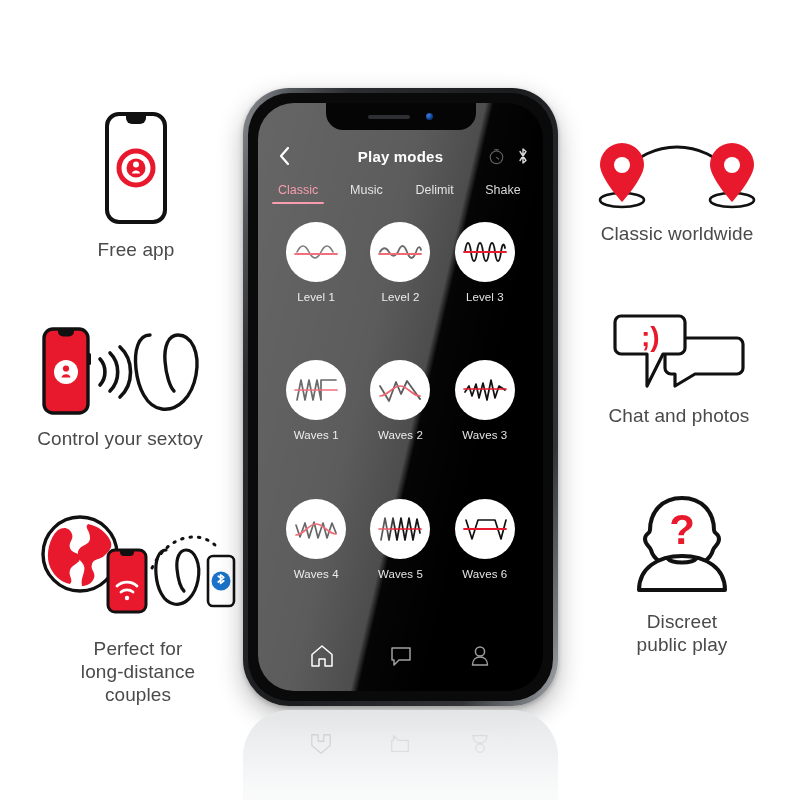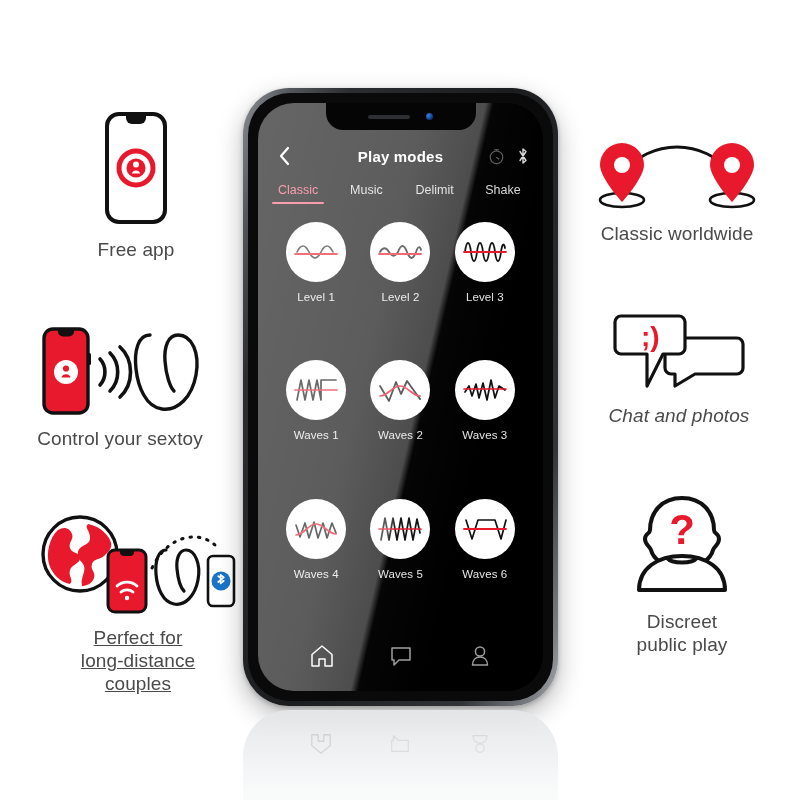--- a/index.html
+++ b/index.html
@@ -44,28 +44,28 @@
   }
 
   
   #f-free-app      { left: 36px;  top: 112px; width: 200px; }
   #f-free-app .cap { margin-top: 14px; }
 
   #f-control       { left: 0;  top: 325px; width: 240px; }
   #f-control .cap  { margin-top: 10px; }
 
   #f-longdist      { left: 14px;  top: 512px; width: 248px; }
-  #f-longdist .cap { margin-top: 9px; text-decoration: underline; }
+  #f-longdist .cap { margin-top: 20px; }
 
   
   #f-connect       { left: 572px; top: 140px; width: 210px; }
   #f-connect .cap  { margin-top: 10px; }
 
   #f-chat          { left: 584px; top: 312px; width: 190px; }
-  #f-chat .cap     { margin-top: 14px; font-style: italic; }
+  #f-chat .cap     { margin-top: 14px; }
 
   #f-discreet      { left: 592px; top: 492px; width: 180px; }
   #f-discreet .cap { margin-top: 14px; }
 
   
   .phone-wrap {
     position: absolute;
     left: 243px;
     top: 88px;
     width: 315px;

